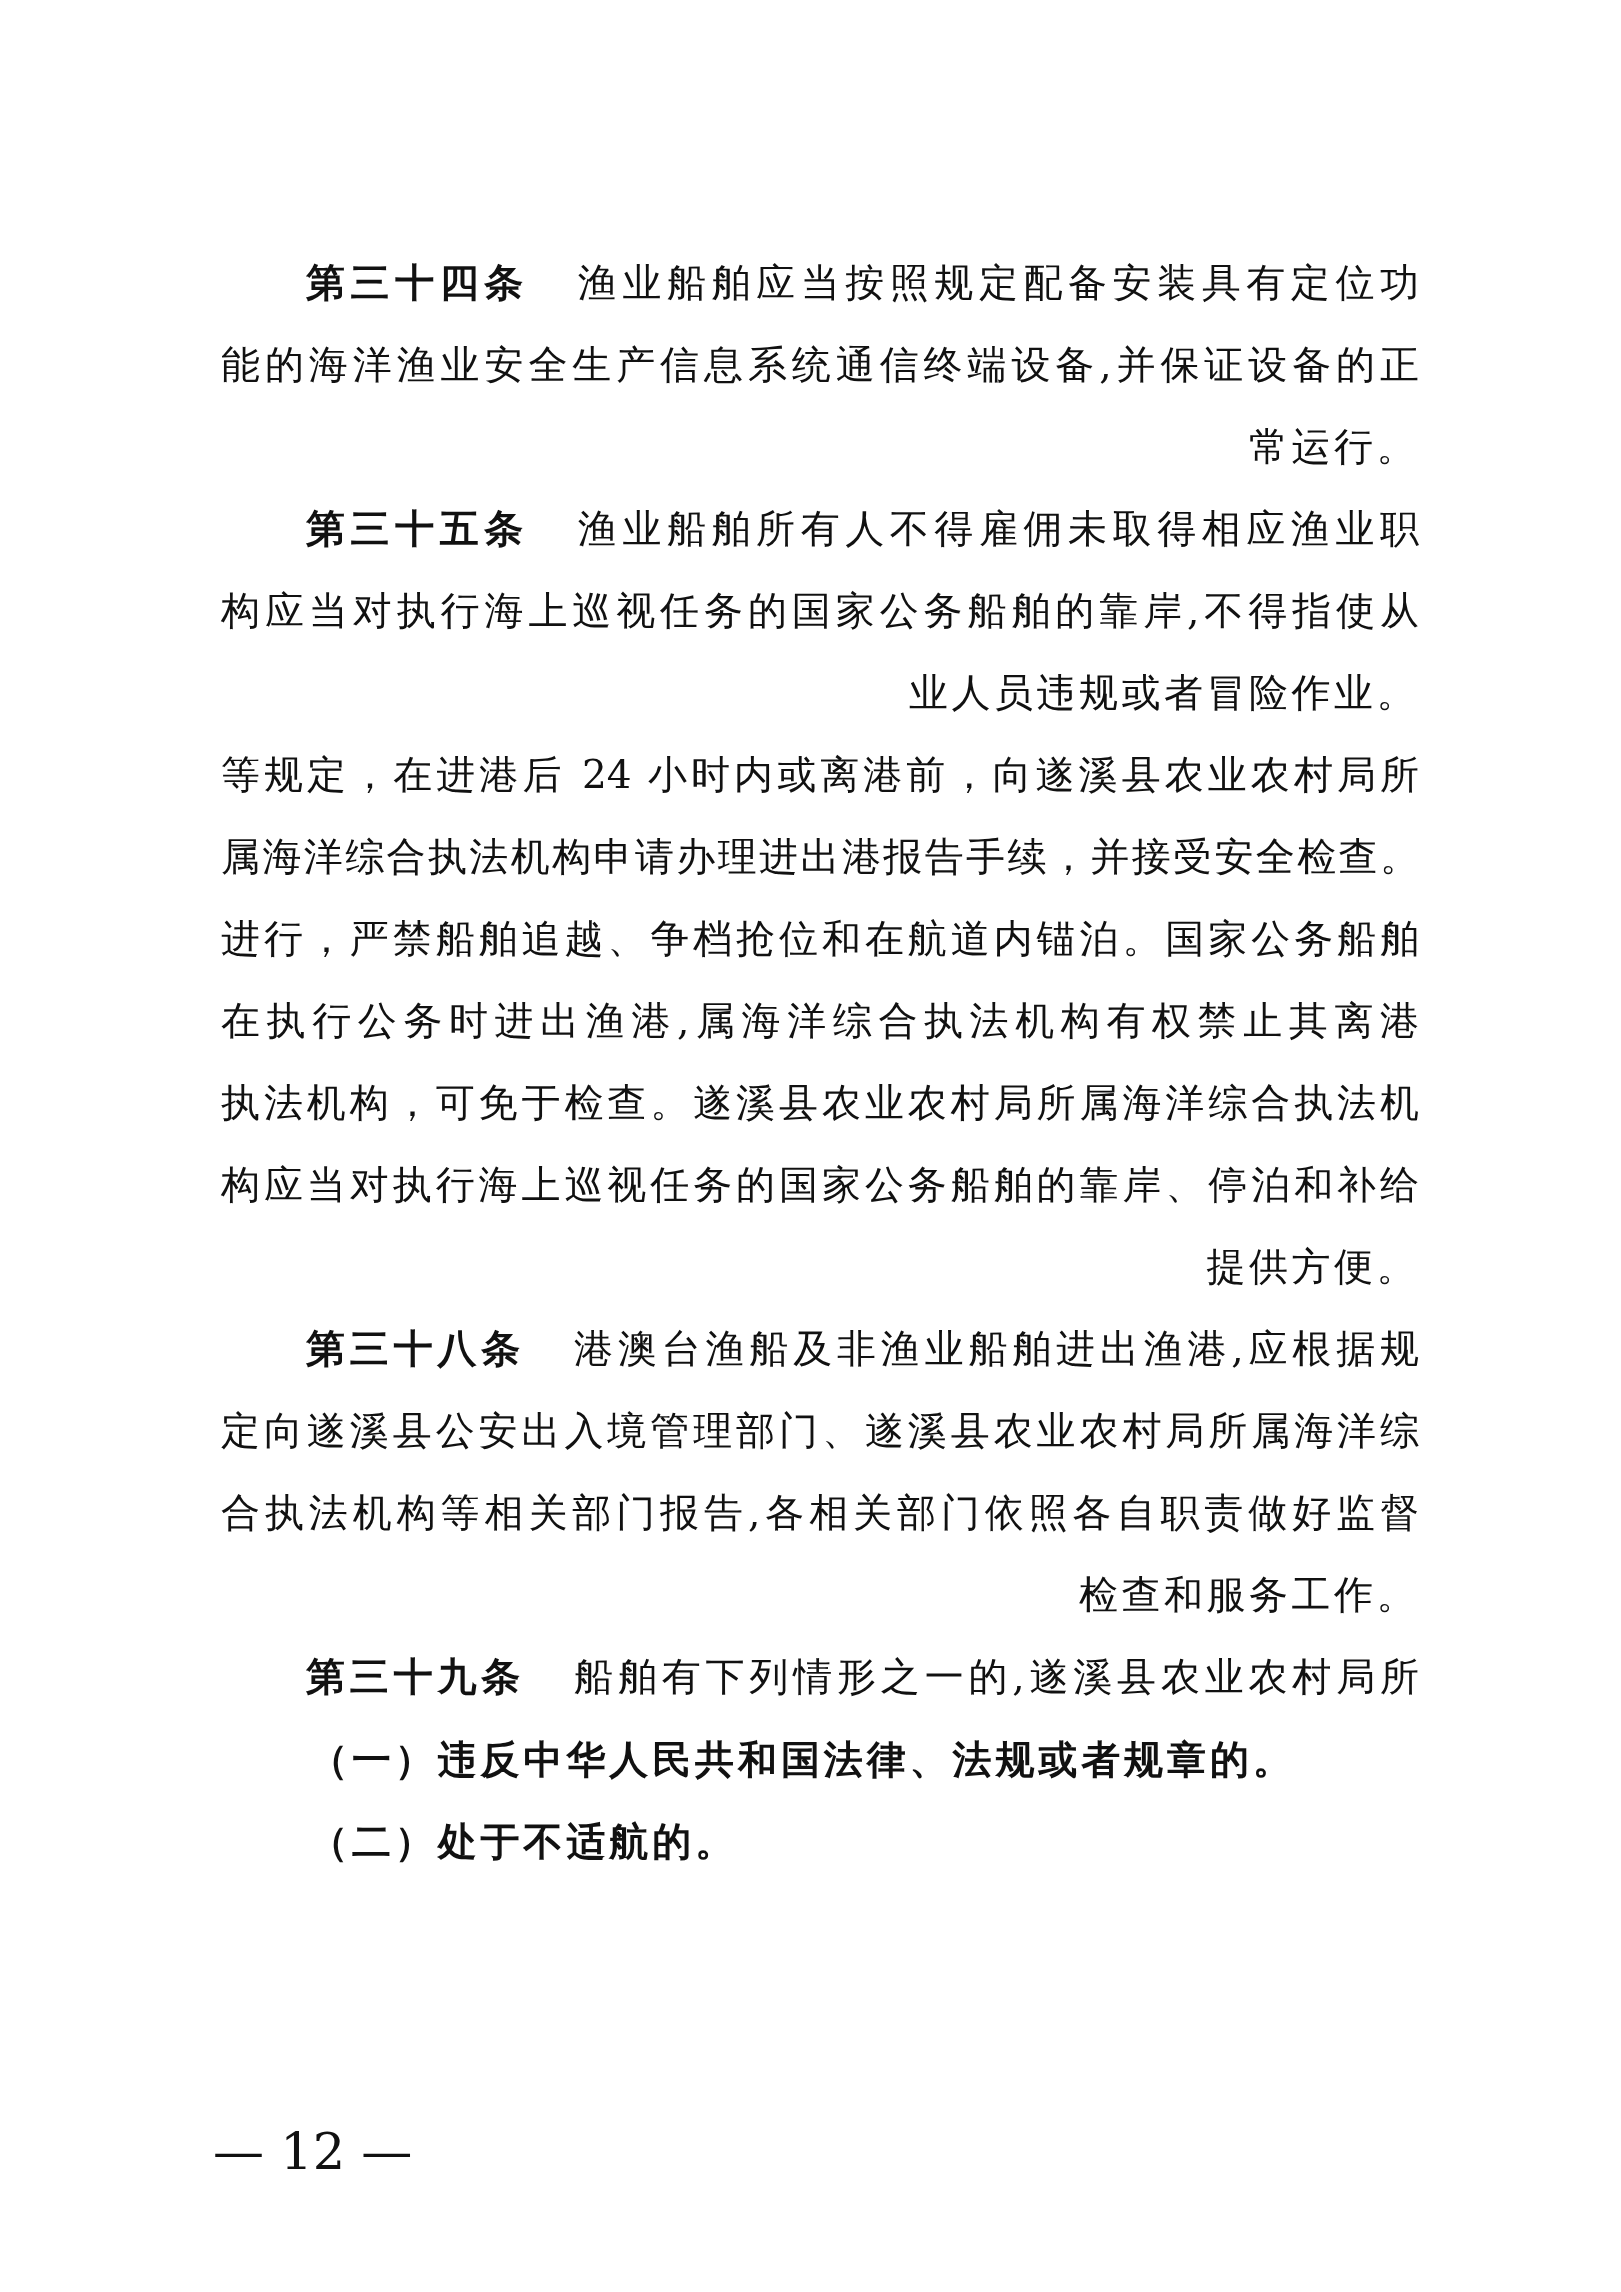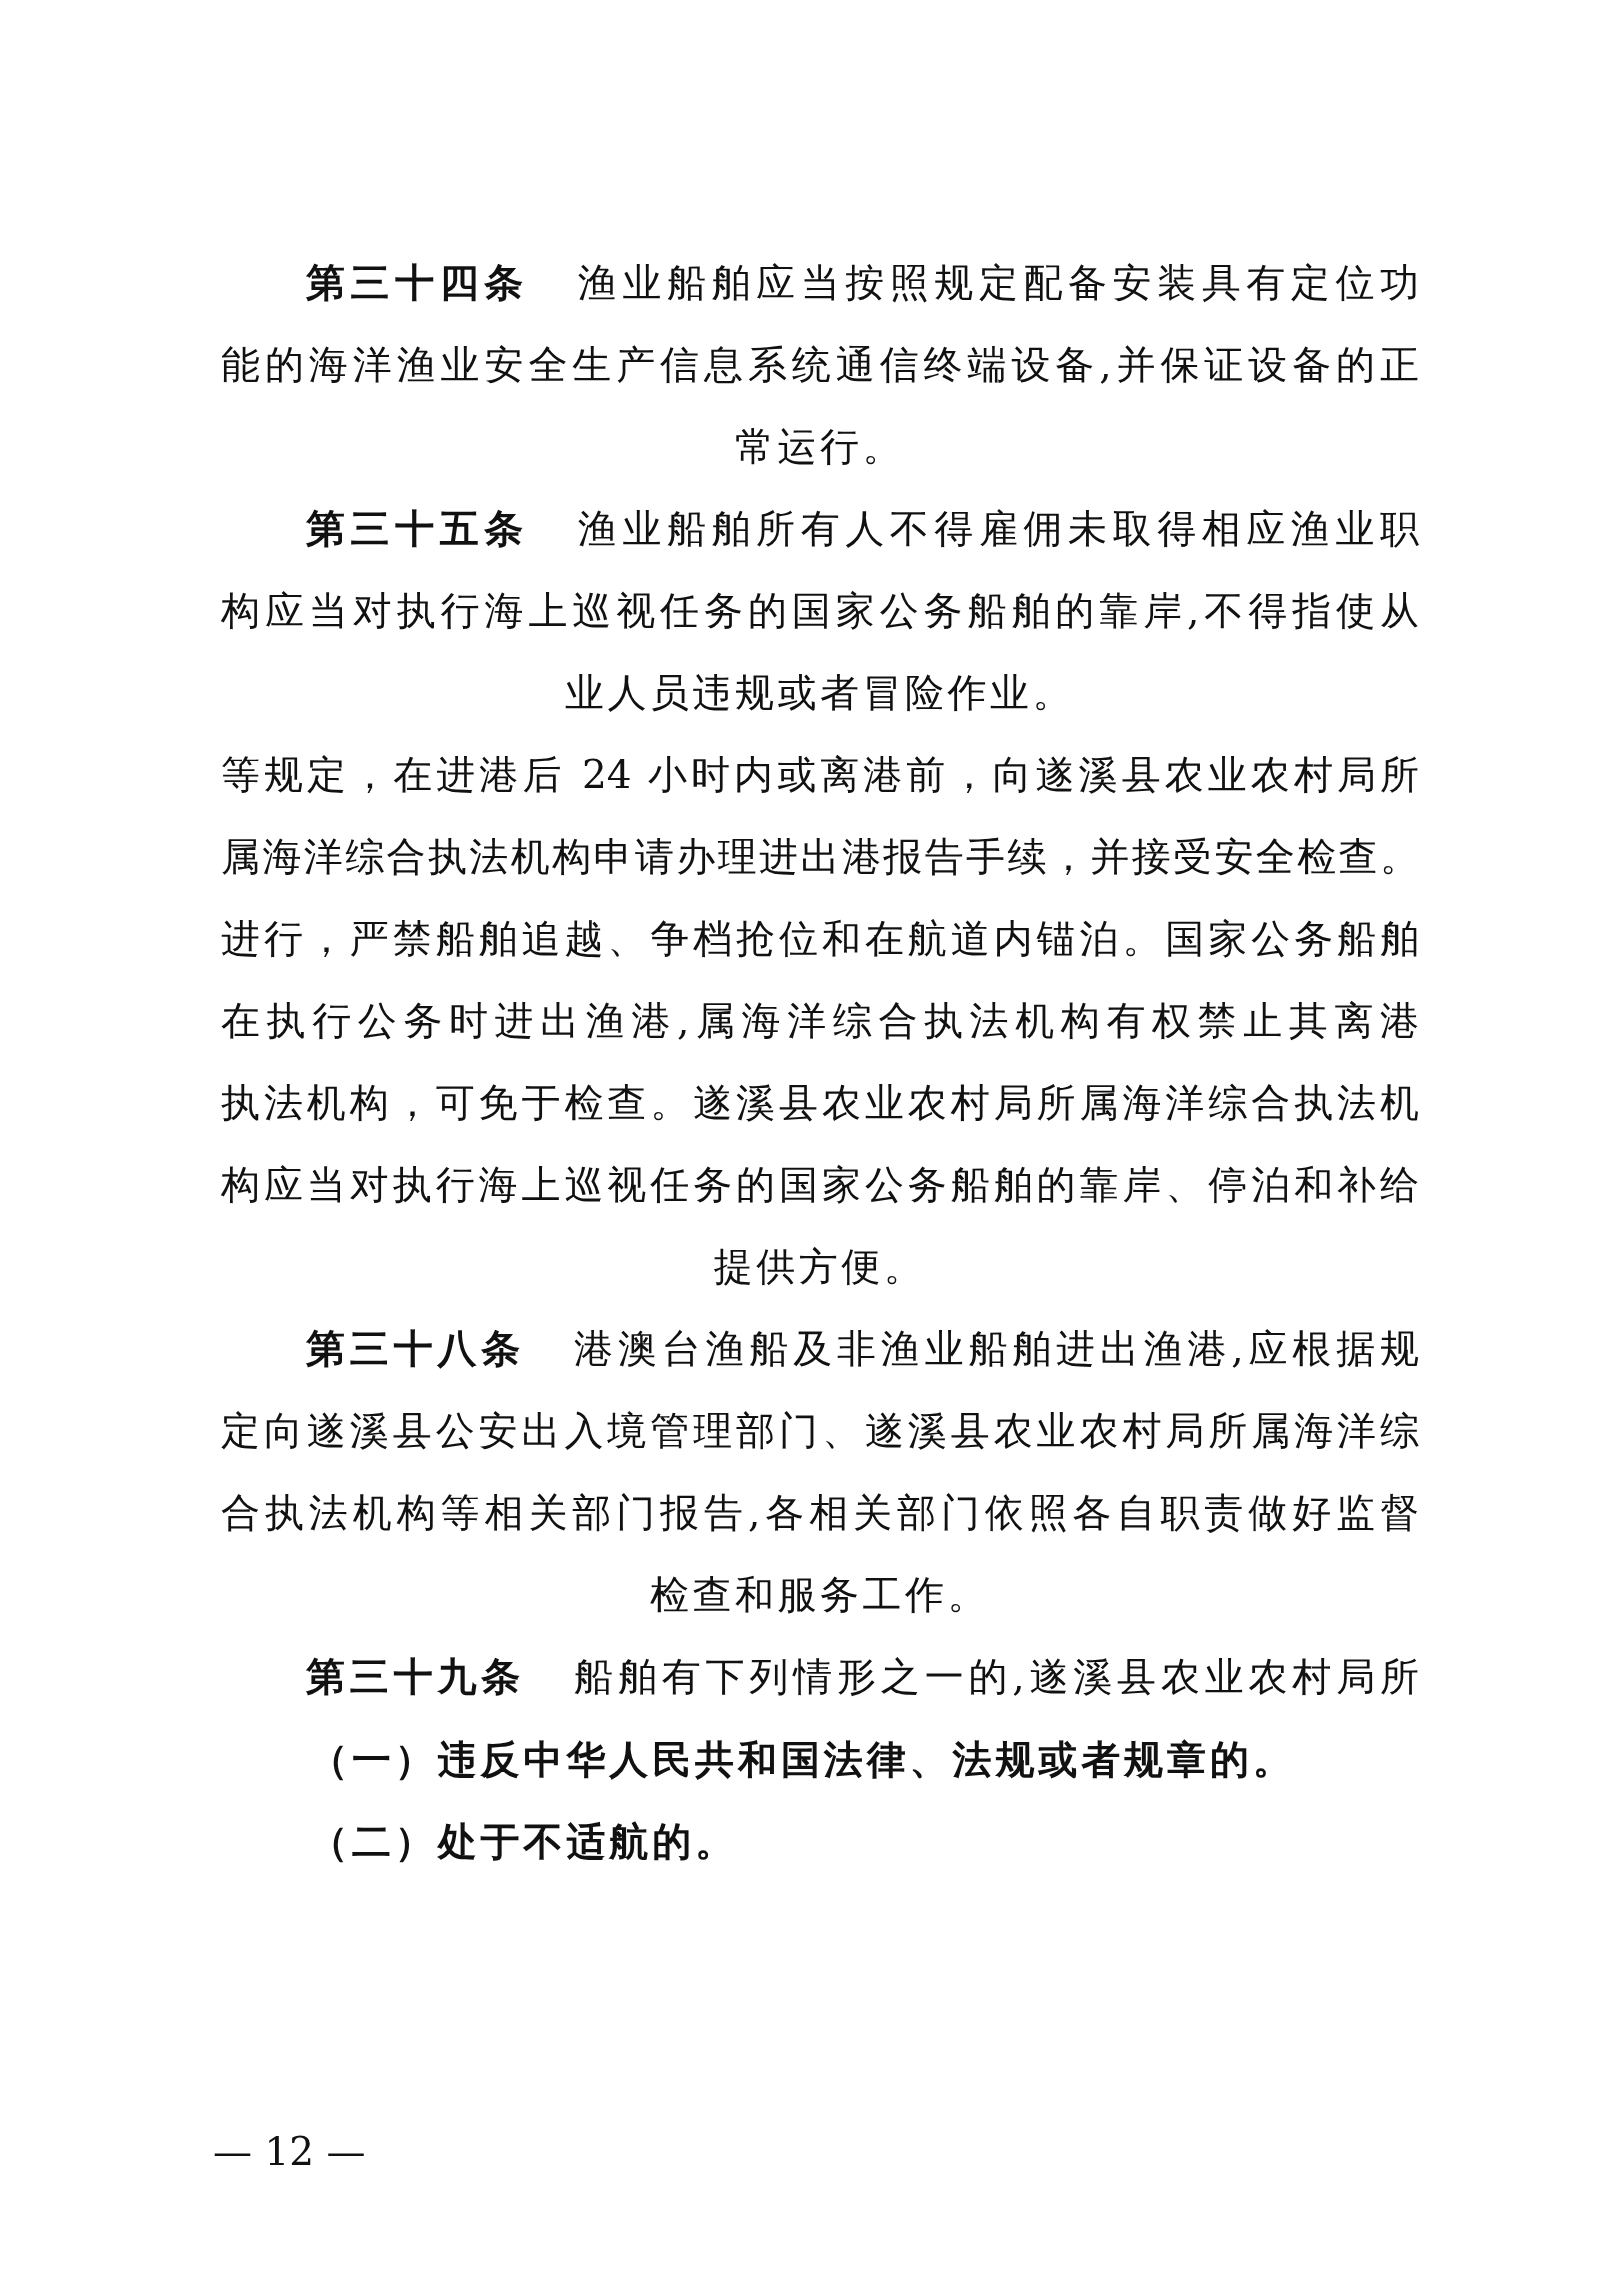--- a/index.html
+++ b/index.html
@@ -34,21 +34,21 @@
       font-size: 39px;
       white-space: nowrap;
       overflow: visible;
       letter-spacing: 0;
     }
     .line.full {
       text-align: justify;
       text-align-last: justify;
     }
     .line.last {
-      text-align: center;
+      text-align: right;
       letter-spacing: 3.5px;
     }
     .line.indent {
       padding-left: 85px;
     }
     .article-label {
       font-family: "DejaVu Sans", "Liberation Sans", sans-serif;
       font-weight: bold;
       letter-spacing: 0;
       margin-right: 49px;
@@ -56,21 +56,21 @@
     .list-item {
       padding-left: 88px;
       letter-spacing: 3.9px;
       font-weight: bold;
     }
     .page-number {
       position: absolute;
       left: 213px;
       top: 2127px;
       font-family: "DejaVu Serif", "Liberation Serif", serif;
-      font-size: 39px;
+      font-size: 51px;
       line-height: 49px;
       white-space: nowrap;
       color: #111111;
     }
   </style>
 </head>
 <body>
 
 <div class="page">
   <div class="body-text">

